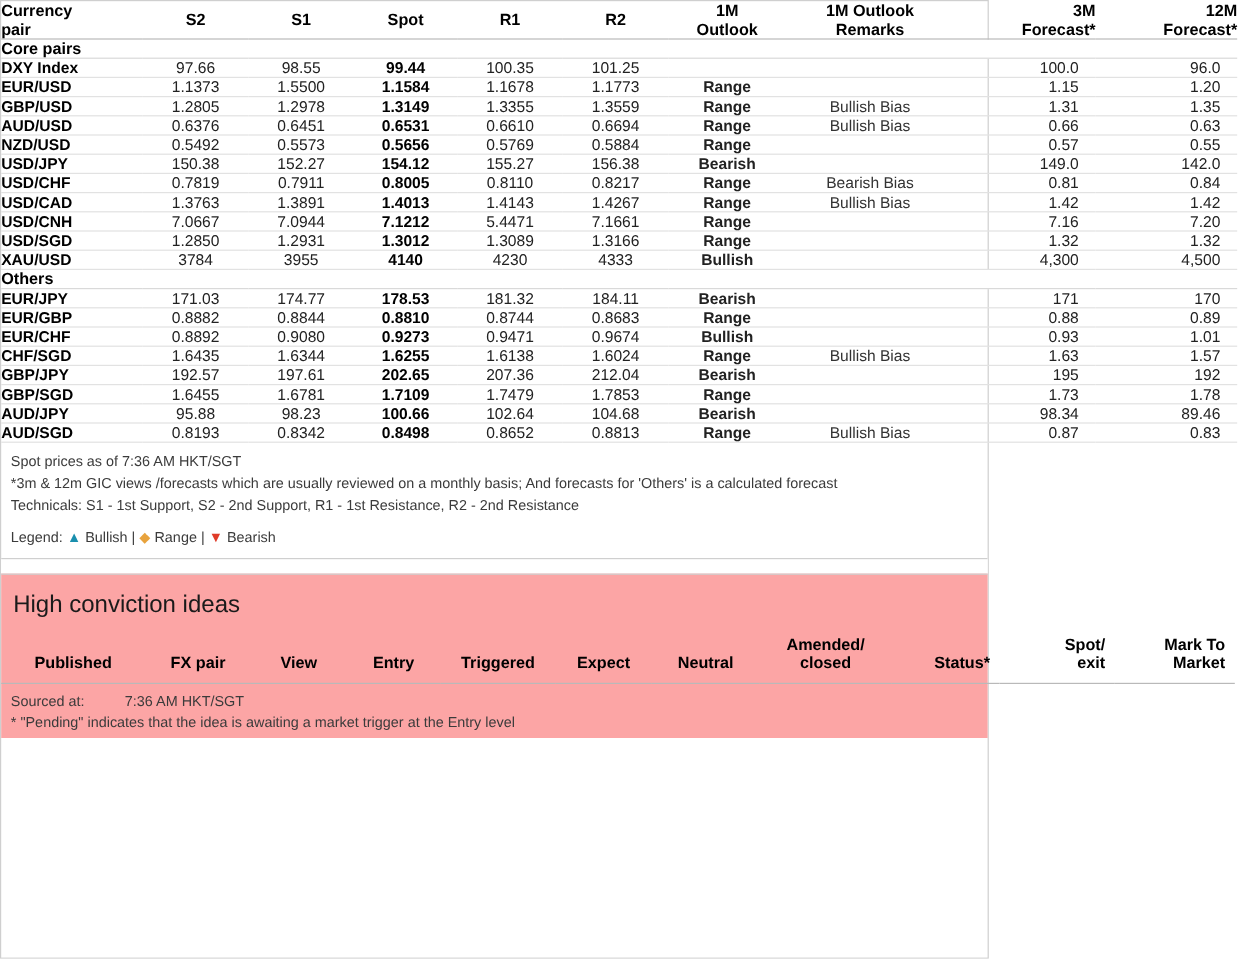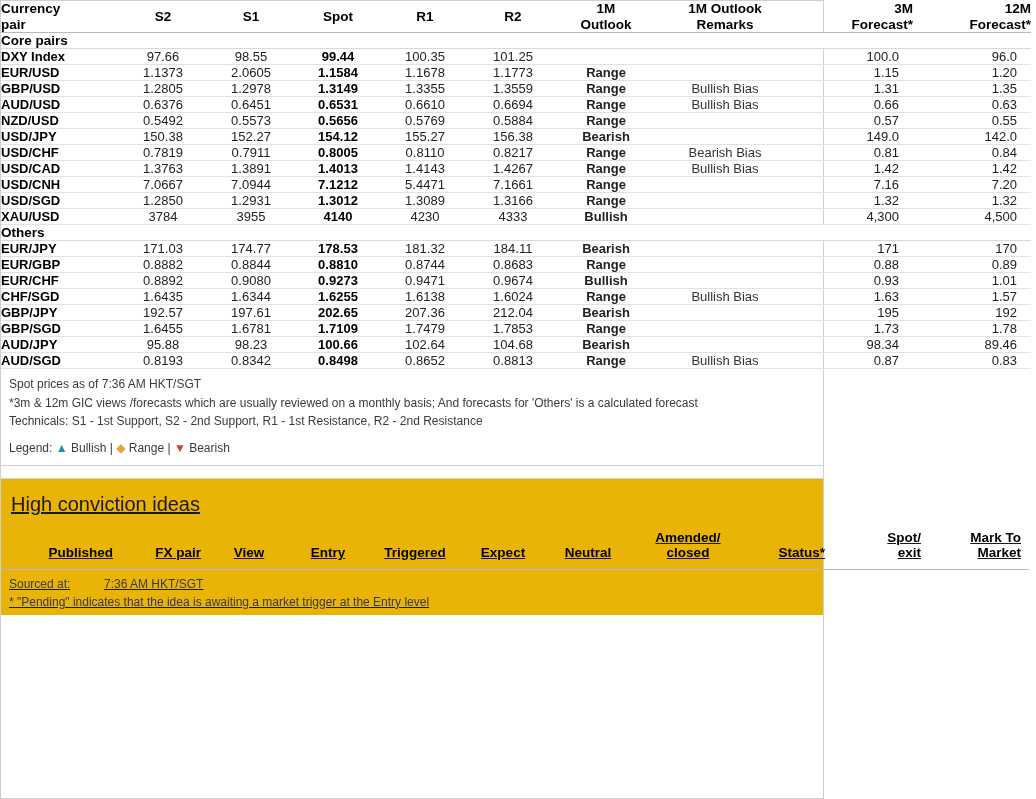--- a/index.html
+++ b/index.html
@@ -89,23 +89,22 @@
   .legend .up { color: #1a8fae; }
   .legend .di { color: #e8a33d; }
   .legend .dn { color: #e03b28; }
 
   .divider {
     height: 12px;
     background: #ffffff;
     border-top: 1px solid #cfcfcf;
   }
   .hc {
-    background: #eab308;
+    background: #fca5a5;
     border-top: 1px solid #cfcfcf;
-    text-decoration: underline;
   }
   .hc h2 {
     margin: 0;
     padding: 14px 10px 10px 10px;
     font-size: 20px;
     font-weight: normal;
     color: #1a1a1a;
   }
   table.hc-tbl {
     width: 100%;
@@ -114,21 +113,21 @@
   }
   table.hc-tbl th {
     font-size: 13.5px;
     font-weight: bold;
     color: #000;
     padding: 4px 8px 8px 8px;
     vertical-align: bottom;
     line-height: 1.15;
     border-bottom: 1px solid #b9b9b9;
   }
-  table.hc-tbl th.left { text-align: right; }
+  table.hc-tbl th.left { text-align: center; }
   table.hc-tbl th.center { text-align: center; }
   table.hc-tbl th.right { text-align: right; }
   .hc-notes {
     padding: 5px 8px 4px 8px;
     font-size: 12px;
     color: #3b3b3b;
     line-height: 1.5;
   }
   .hc-notes .r1 { display: flex; align-items: center; }
   .hc-notes .r1 .lbl { width: 95px; }
@@ -207,21 +206,21 @@
           <td class="num">100.35</td>
           <td class="num">101.25</td>
           <td class="outlook"></td>
           <td class="remarks"></td>
           <td class="fc">100.0</td>
           <td class="fc">96.0</td>
         </tr>
         <tr class="data-row">
           <td class="pair">EUR/USD</td>
           <td class="num">1.1373</td>
-          <td class="num">2.0605</td>
+          <td class="num">1.5500</td>
           <td class="spot">1.1584</td>
           <td class="num">1.1678</td>
           <td class="num">1.1773</td>
           <td class="outlook o-range">Range</td>
           <td class="remarks"></td>
           <td class="fc">1.15</td>
           <td class="fc">1.20</td>
         </tr>
         <tr class="data-row">
           <td class="pair">GBP/USD</td>

